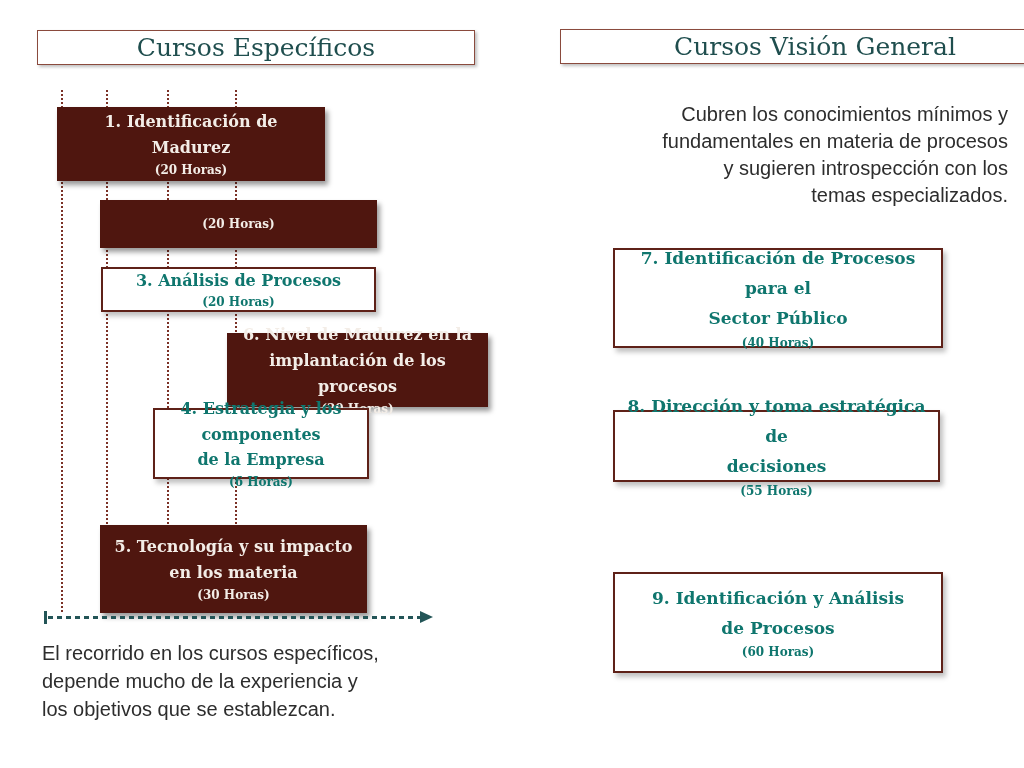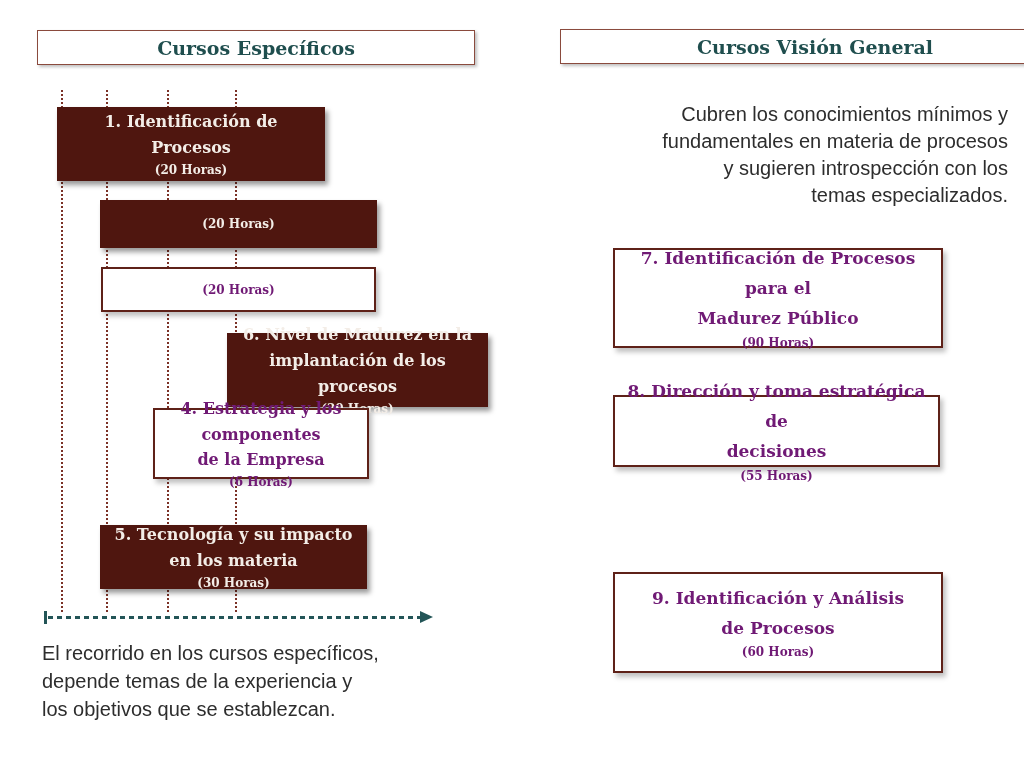--- a/index.html
+++ b/index.html
@@ -4,38 +4,38 @@
 <style>
   html, body { margin:0; padding:0; background:#ffffff; }
   .canvas {
     position:relative; width:1024px; height:768px; background:#ffffff;
     overflow:hidden; font-family:"DejaVu Serif", serif;
   }
   .title-box {
     position:absolute; background:#ffffff; border:1px solid #8a4a3d;
     box-shadow:2px 2px 3px rgba(0,0,0,0.25);
     display:flex; align-items:center; justify-content:center;
-    font-weight:bold; font-size:19px; color:#1f4e4e;
+    font-weight:normal; font-size:25px; color:#1f4e4e;
     z-index:3; box-sizing:border-box;
   }
   .vline {
     position:absolute; width:0; border-left:2px dotted #7b3126;
     top:90px; height:522px; z-index:1;
   }
   .course {
     position:absolute; display:flex; flex-direction:column;
     justify-content:center; align-items:center; text-align:center;
     z-index:2; box-sizing:border-box; padding:2px 6px;
   }
   .course.dark {
     background:#4f160f; color:#f3ede7;
     box-shadow:3px 4px 5px rgba(0,0,0,0.4);
   }
   .course.light {
-    background:#ffffff; color:#701a75; border:2px solid #5e2118;
+    background:#ffffff; color:#0f766e; border:2px solid #5e2118;
     box-shadow:3px 4px 5px rgba(0,0,0,0.25);
   }
   .c-line { font-weight:bold; font-size:16px; line-height:1.62; }
   .course.wide .c-line { font-size:17px; line-height:1.75; }
   .c-hours { font-weight:bold; font-size:12px; line-height:1.5; }
   .intro {
     position:absolute; left:600px; top:101px; width:408px;
     text-align:right; font-family:"Liberation Sans", sans-serif;
     font-size:20px; line-height:27px; color:#2d2d2d; z-index:2;
   }
@@ -74,76 +74,77 @@
     <span>Cursos Visión General</span>
   </div>
 
   <div class="vline" style="left:61px"></div>
   <div class="vline" style="left:106px"></div>
   <div class="vline" style="left:167px"></div>
   <div class="vline" style="left:235px"></div>
 
   <div class="course dark" style="left:57px; top:107px; width:268px; height:74px">
     <div class="c-line">1. Identificación de</div>
-    <div class="c-line">Procesos</div>
+    <div class="c-line">Madurez</div>
     <div class="c-hours">(20 Horas)</div>
   </div>
 
   <div class="course dark" style="left:100px; top:200px; width:277px; height:48px">
     <div class="c-hours">(20 Horas)</div>
   </div>
 
   <div class="course light" style="left:101px; top:267px; width:275px; height:45px">
+    <div class="c-line">3. Análisis de Procesos</div>
     <div class="c-hours">(20 Horas)</div>
   </div>
 
   <div class="course dark" style="left:227px; top:333px; width:261px; height:74px">
     <div class="c-line">6. Nivel de Madurez en la</div>
     <div class="c-line">implantación de los procesos</div>
     <div class="c-hours">(20 Horas)</div>
   </div>
 
   <div class="course light" style="left:153px; top:408px; width:216px; height:71px">
     <div class="c-line">4. Estrategia y los componentes</div>
     <div class="c-line">de la Empresa</div>
     <div class="c-hours">(6 Horas)</div>
   </div>
 
-  <div class="course dark" style="left:100px; top:525px; width:267px; height:64px">
+  <div class="course dark" style="left:100px; top:525px; width:267px; height:88px">
     <div class="c-line">5. Tecnología y su impacto</div>
     <div class="c-line">en los materia</div>
     <div class="c-hours">(30 Horas)</div>
   </div>
 
   <div class="arrow">
     <div class="tick"></div>
     <div class="dashes"></div>
     <div class="head"></div>
   </div>
 
   <div class="footer-note">
     <div>El recorrido en los cursos específicos,</div>
-    <div>depende temas de la experiencia y</div>
+    <div>depende mucho de la experiencia y</div>
     <div>los objetivos que se establezcan.</div>
   </div>
 
   <div class="intro">
     <div>Cubren los conocimientos mínimos y</div>
     <div>fundamentales en materia de procesos</div>
     <div>y sugieren introspección con los</div>
     <div>temas especializados.</div>
   </div>
 
   <div class="course light wide" style="left:613px; top:248px; width:330px; height:100px">
     <div class="c-line">7. Identificación de Procesos para el</div>
-    <div class="c-line">Madurez Público</div>
-    <div class="c-hours">(90 Horas)</div>
+    <div class="c-line">Sector Público</div>
+    <div class="c-hours">(40 Horas)</div>
   </div>
 
-  <div class="course light wide" style="left:613px; top:395px; width:327px; height:72px">
+  <div class="course light wide" style="left:613px; top:410px; width:327px; height:72px">
     <div class="c-line">8. Dirección y toma estratégica de</div>
     <div class="c-line">decisiones</div>
     <div class="c-hours">(55 Horas)</div>
   </div>
 
   <div class="course light wide" style="left:613px; top:572px; width:330px; height:101px">
     <div class="c-line">9. Identificación y Análisis</div>
     <div class="c-line">de Procesos</div>
     <div class="c-hours">(60 Horas)</div>
   </div>

